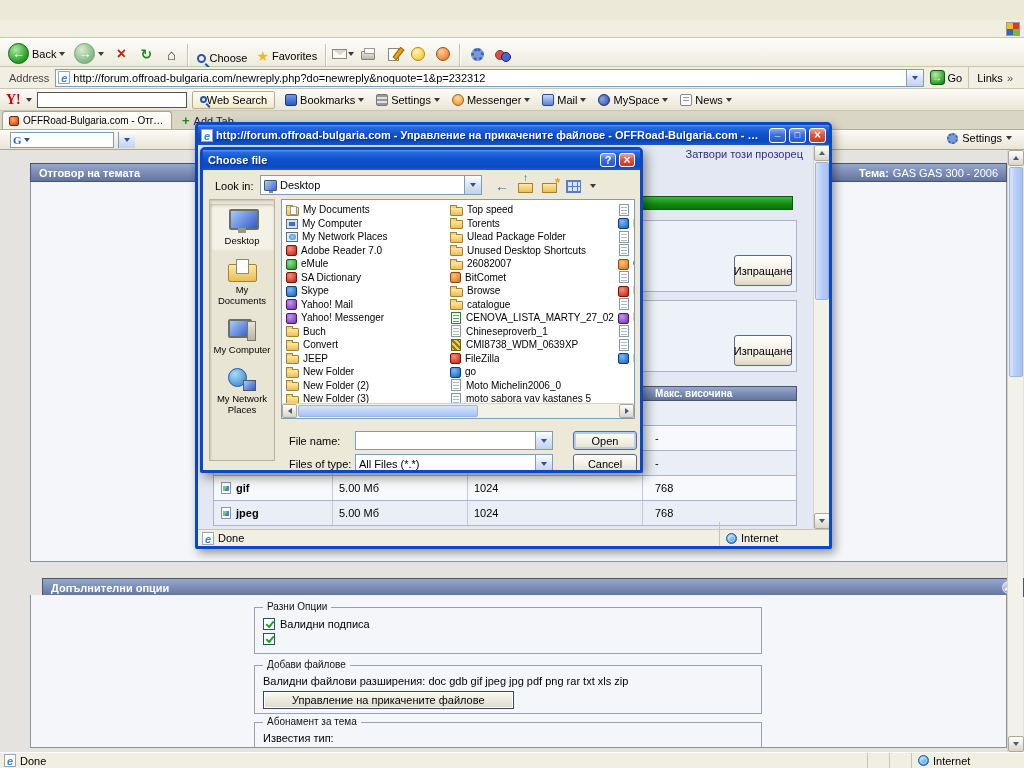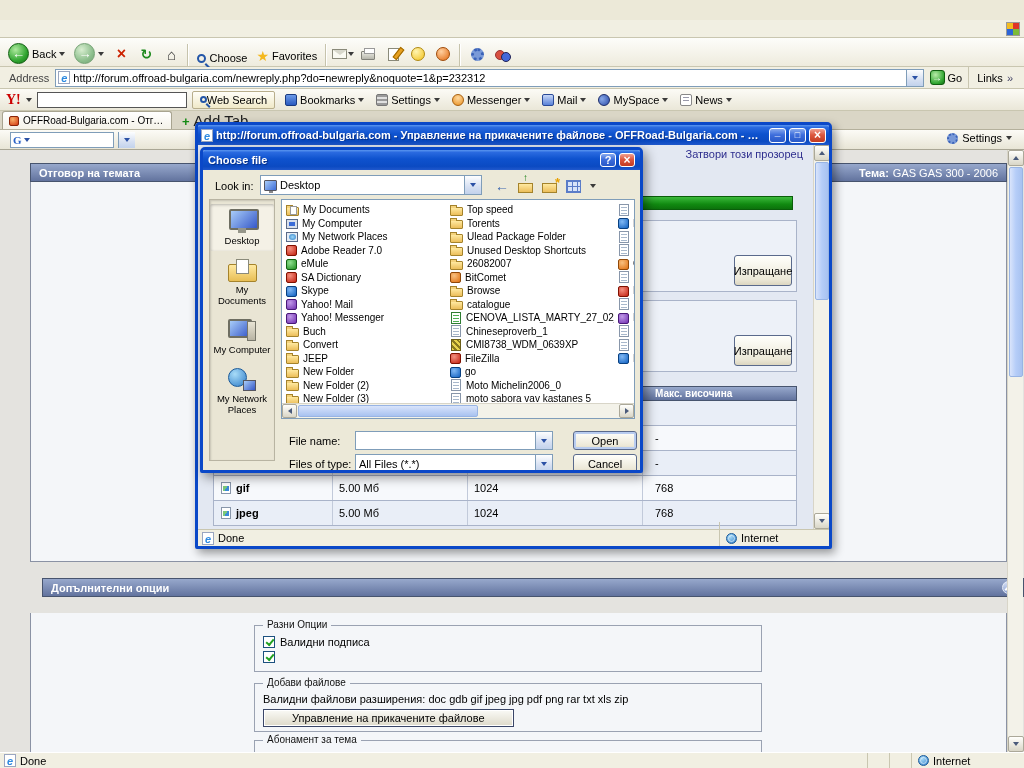--- a/index.html
+++ b/index.html
@@ -88,41 +88,41 @@
 .yic-mail{background:linear-gradient(#C8D8F8,#5A82D8);border:1px solid #2A4A98}
 .yic-people{background:radial-gradient(circle at 30% 40%,#88A8E8,#2A4AA8);border:1px solid #1A2A68;border-radius:50%}
 .yic-news{background:#fff;border:1px solid #888;position:relative}
 .yic-news::after{content:"";position:absolute;left:2px;top:2px;right:2px;height:6px;background:repeating-linear-gradient(#99A 0 1px,transparent 1px 3px)}
 
 
 .tabbar{position:absolute;left:0;top:111px;width:1024px;height:19px;background:#DAD6C6;border-bottom:1px solid #B4B09C;display:flex;align-items:flex-end;gap:2px;padding:1px 2px 0;z-index:5}
 .tab{height:18px;max-width:170px;background:linear-gradient(#FFFFFF,#F4F2E8);border:1px solid #A8A490;border-bottom:none;border-radius:3px 3px 0 0;display:flex;align-items:center;gap:4px;padding:0 6px}
 .fav-tab{width:10px;height:10px;border-radius:2px;background:radial-gradient(circle at 35% 30%,#F8B068,#D23810);border:1px solid #8A2408;flex:none}
 .tab-label{font-size:10px;white-space:nowrap;overflow:hidden;text-overflow:ellipsis}
-.addtab{display:flex;align-items:center;gap:4px;height:17px;padding:0 8px;font-size:15px;color:#222}
+.addtab{display:flex;align-items:center;gap:4px;height:17px;padding:0 8px;font-size:11px;color:#222}
 .plus-ico::before{content:"+";color:#148A14;font-weight:bold;font-size:13px}
 
 
 .googlebar{position:absolute;left:0;top:130px;width:1024px;height:20px;background:linear-gradient(#FCFBF6,#E8E5D6);border-bottom:1px solid #A9A695;display:flex;align-items:center;gap:4px;padding:0 6px;z-index:5}
 .g-logo{font-family:"Liberation Serif","DejaVu Serif",serif;font-weight:bold;font-size:14px;display:flex}
 .g-box{width:104px;height:16px;background:#fff;border:1px solid #7F9DB9;display:flex;align-items:center;gap:2px;padding-left:2px}
 .g-mini::before{content:"G";color:#2A62C8;font-weight:bold;font-size:11px;font-family:"Liberation Serif",serif}
 .g-input-space{flex:1}
 .g-go{height:16px}
 .g-settings{position:absolute;right:12px;top:2px;display:flex;align-items:center;gap:4px}
 
 
 .viewport{position:absolute;left:0;top:150px;width:1024px;height:602px;background:#E4E3DF;z-index:1}
 .tcat{background:linear-gradient(#97A8CC,#62739E);border:1px solid #47546E;color:#fff;display:flex;align-items:center;justify-content:space-between;padding:0 8px;font-weight:bold}
 .topbar{position:absolute;left:30px;top:13px;width:977px;height:19px}
 .tcat-right{font-weight:normal;display:flex;gap:4px}
 .tcat-right b{font-weight:bold}
 .main-panel{position:absolute;left:30px;top:32px;width:977px;height:380px;background:#F4F6F9;border:1px solid #8A92A4;border-top:none}
 .optbar{position:absolute;left:42px;top:428px;width:982px;height:19px}
-.opt-panel{position:absolute;left:30px;top:463px;width:977px;height:153px;background:#F4F6F9;border:1px solid #8A92A4;border-top:none;overflow:hidden}
+.opt-panel{position:absolute;left:30px;top:445px;width:977px;height:153px;background:#F4F6F9;border:1px solid #8A92A4;border-top:none;overflow:hidden}
 .col-circle{width:13px;height:13px;border-radius:50%;background:linear-gradient(#D6E0F4,#8EA2D2);border:1px solid #E8EEF8;position:relative;flex:none}
 .col-circle::after{content:"";position:absolute;left:3px;top:4px;width:5px;height:5px;border-left:2px solid #FFF;border-top:2px solid #FFF;transform:rotate(45deg)}
 .fs{position:absolute;left:223px;width:508px;border:1px solid #9AA2B2}
 .fs .legend{position:absolute;top:-7px;left:8px;background:#F4F6F9;padding:0 4px;font-size:10px;color:#111}
 .fs1{top:12px;height:47px;padding:10px 8px 0}
 .fs2{top:70px;height:49px;padding:9px 8px 0}
 .fs3{top:127px;height:40px;padding:9px 8px 0}
 .cb-row{display:flex;align-items:center;gap:5px;margin-bottom:3px}
 .cb{width:12px;height:12px;background:#fff;border:1px solid #1C5180;position:relative;flex:none}
 .cb-row.checked .cb::after{content:"";position:absolute;left:2px;top:2px;width:6px;height:3px;border-left:2px solid #21A121;border-bottom:2px solid #21A121;transform:rotate(-50deg)}

